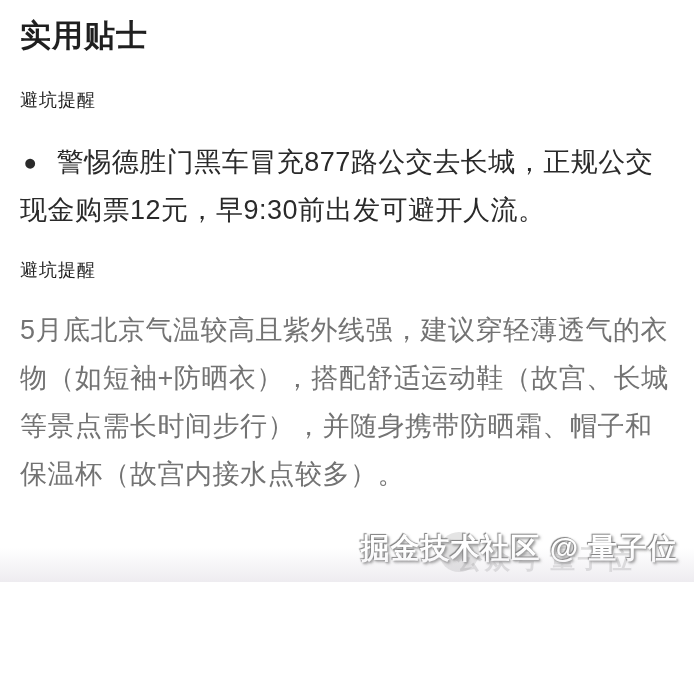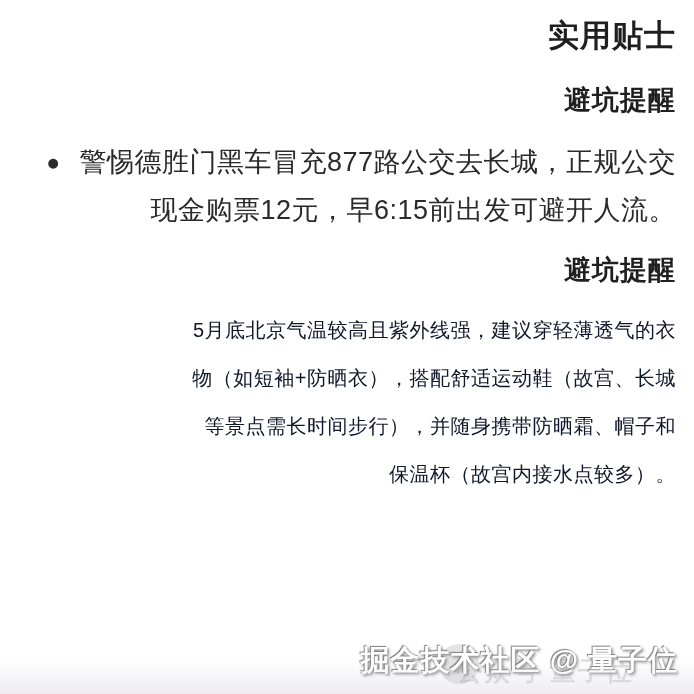--- a/index.html
+++ b/index.html
@@ -8,37 +8,36 @@
     height: 694px;
     background: #ffffff;
     font-family: "Liberation Sans", "DejaVu Sans", sans-serif;
     color: #262626;
     position: relative;
     overflow: hidden;
   }
   .page {
     position: relative;
     width: 694px;
-    height: 694px;
+    height: 582px;
     padding: 6px 18px 0 20px;
     box-sizing: border-box;
-    text-align: right;
   }
   .page-title {
     font-size: 31px;
     line-height: 44px;
     font-weight: 700;
     color: #1f1f1f;
     margin: 8px 0 0 0;
     letter-spacing: 1px;
   }
   .section-heading {
-    font-size: 27px;
+    font-size: 18px;
     line-height: 40px;
-    font-weight: 700;
+    font-weight: 400;
     color: #1f1f1f;
     margin: 22px 0 0 0;
     letter-spacing: 1px;
   }
   .section-heading.second { margin-top: 16px; }
   .bullet-item {
     margin: 18px 0 0 0;
     font-size: 27px;
     line-height: 48px;
     color: #2a2a2a;
@@ -48,23 +47,23 @@
   .bullet-dot {
     display: inline-block;
     font-size: 27px;
     margin: 0 18px 0 2px;
     transform: scale(0.85);
     color: #2a2a2a;
   }
   .bullet-text, .para-text { white-space: pre-line; }
   .paragraph {
     margin: 16px 0 0 0;
-    font-size: 20px;
+    font-size: 27px;
     line-height: 48px;
-    color: #0f172a;
+    color: #737373;
     letter-spacing: 0.5px;
   }
   .watermark-wrap {
     position: absolute;
     right: 16px;
     bottom: 14px;
     height: 40px;
     pointer-events: none;
   }
   .watermark-ghost-circle {
@@ -116,21 +115,21 @@
 
 <div class="page">
 
   <h1 class="page-title">实用贴士</h1>
 
   <h2 class="section-heading">避坑提醒</h2>
 
 
   <div class="bullet-item">
     <span class="bullet-dot">●</span><span class="bullet-text">警惕德胜门黑车冒充877路公交去长城，正规公交
-现金购票12元，早6:15前出发可避开人流。</span>
+现金购票12元，早9:30前出发可避开人流。</span>
   </div>
 
   <h2 class="section-heading second">避坑提醒</h2>
 
   <div class="paragraph">
     <span class="para-text">5月底北京气温较高且紫外线强，建议穿轻薄透气的衣
 物（如短袖+防晒衣），搭配舒适运动鞋（故宫、长城
 等景点需长时间步行），并随身携带防晒霜、帽子和
 保温杯（故宫内接水点较多）。</span>
   </div>

